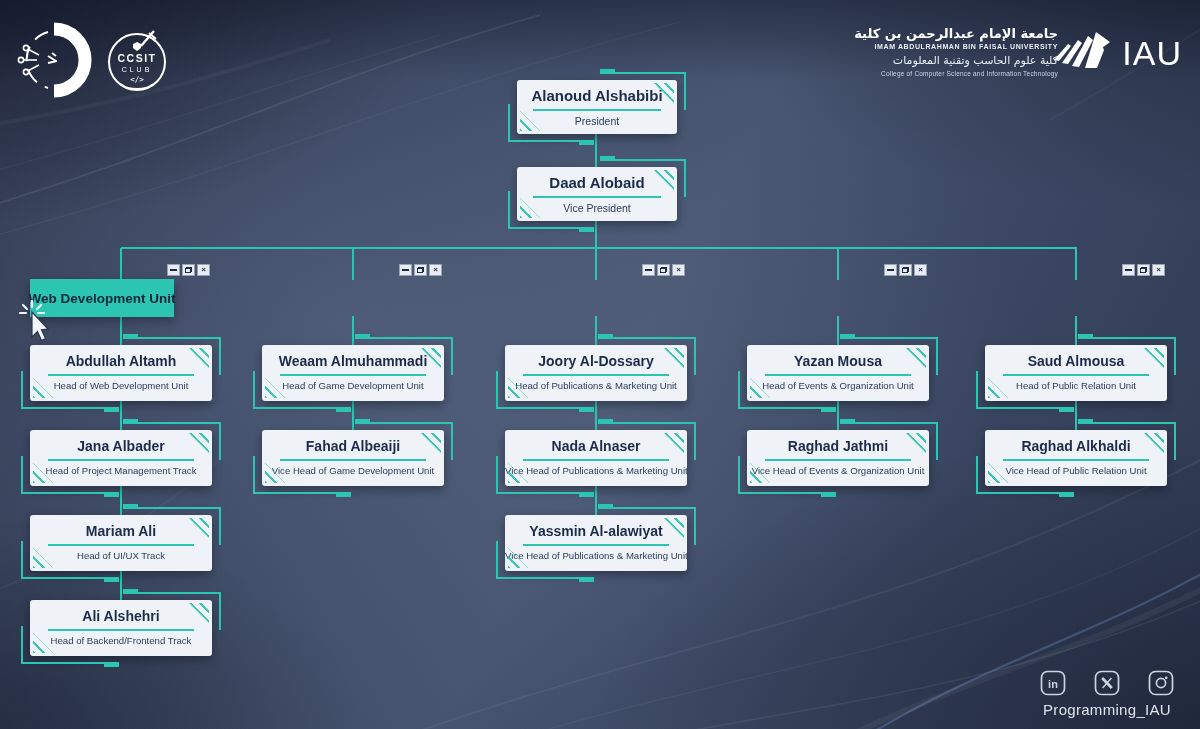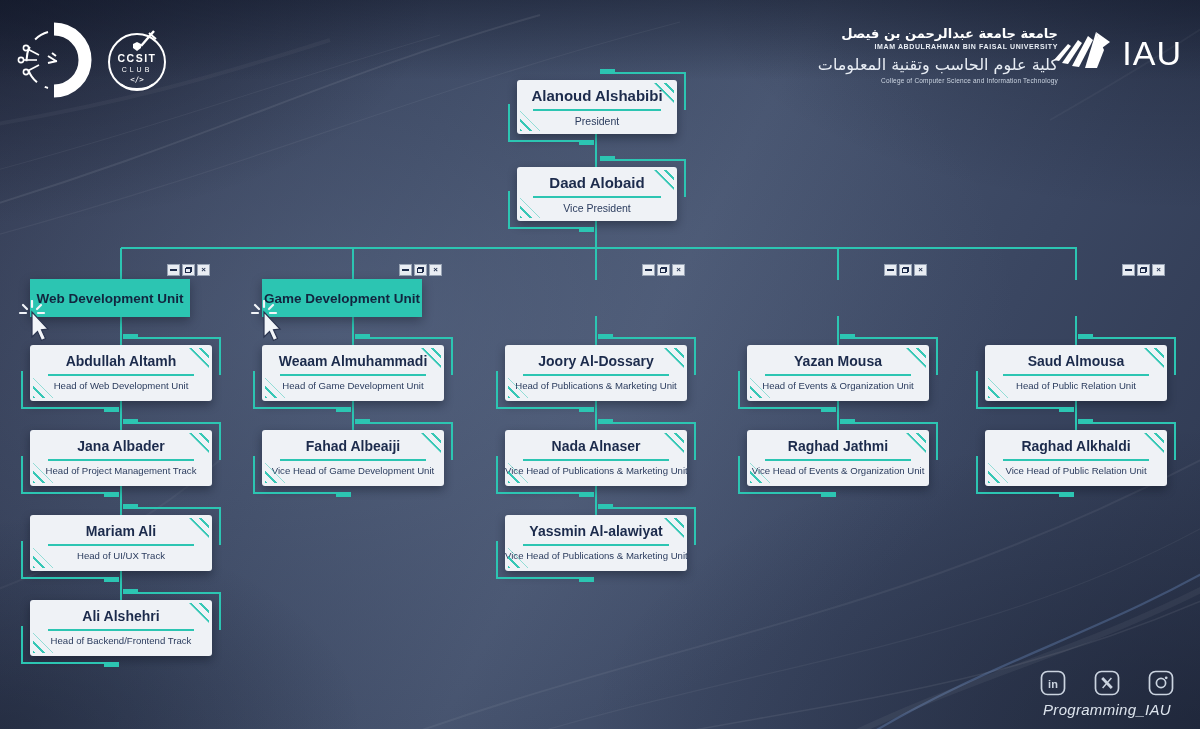--- a/index.html
+++ b/index.html
@@ -44,47 +44,47 @@
         background:repeating-linear-gradient(45deg,rgba(44,197,178,.95) 0 2px,transparent 2px 7px);
         clip-path:polygon(0 0,100% 0,100% 100%);}
   .hatch-bl{position:absolute;bottom:3px;left:3px;width:20px;height:20px;pointer-events:none;
         background:repeating-linear-gradient(45deg,rgba(44,197,178,.95) 0 2px,transparent 2px 7px);
         clip-path:polygon(0 0,0 100%,100% 100%);}
 
   
   .unit-col{position:absolute;top:248px;width:182px;height:420px;}
   .drop-line{position:absolute;left:90px;top:0;width:2px;height:32px;background:#2cc5b2;}
   .col-line{position:absolute;left:90px;top:68px;width:2px;background:#2cc5b2;}
-  .unit-header{position:absolute;top:31px;left:0;width:160px;height:38px;background:#2cc5b2;
+  .unit-header{position:absolute;top:31px;left:0;width:144px;height:38px;background:#2cc5b2;
        display:flex;align-items:center;justify-content:center;
        box-shadow:0 4px 10px rgba(8,12,24,.35);}
   .unit-label{font-weight:bold;font-size:13.5px;color:#12253f;white-space:nowrap;}
   .win-controls{position:absolute;top:16px;right:2px;display:flex;gap:2px;}
   .win-btn{width:13px;height:12px;background:#e9edf3;border:1px solid #98a3b4;
        display:flex;align-items:center;justify-content:center;color:#1e2c4a;
        font-size:8px;font-weight:bold;line-height:1;cursor:default;}
   .g-min{display:block;width:7px;height:2px;background:#1e2c4a;}
   .g-res{position:relative;width:7px;height:6px;display:block;}
   .g-res::before{content:"";position:absolute;right:0;top:0;width:4px;height:3px;border:1px solid #1e2c4a;}
   .g-res::after{content:"";position:absolute;left:0;bottom:0;width:4px;height:3px;border:1px solid #1e2c4a;background:#e9edf3;}
   .cursor{position:absolute;left:-13px;top:21px;}
 
   
   .brand-left{position:absolute;left:12px;top:18px;display:flex;align-items:center;}
   .uni-block{position:absolute;right:142px;top:26px;text-align:right;}
   .uni-ar{font-family:"DejaVu Sans",sans-serif;font-size:13px;font-weight:bold;color:#ffffff;line-height:1.25;}
   .uni-en{font-size:7px;color:#e9eef5;letter-spacing:.6px;font-weight:bold;line-height:1.4;}
-  .uni-ar2{font-family:"DejaVu Sans",sans-serif;font-size:16px;color:#e9eef5;line-height:1.35;margin-top:2px;}
+  .uni-ar2{font-family:"DejaVu Sans",sans-serif;font-size:11px;color:#e9eef5;line-height:1.35;margin-top:2px;}
   .uni-en2{font-size:6.5px;color:#ccd5e2;letter-spacing:.2px;line-height:1.4;}
   .iau-logo{position:absolute;right:18px;top:28px;display:flex;align-items:center;}
 
   
   .footer{position:absolute;right:26px;bottom:11px;text-align:center;}
   .social-row{display:flex;gap:28px;justify-content:space-between;margin-bottom:5px;}
-  .handle{font-size:15px;color:#dde4ed;letter-spacing:.3px;font-style:italic;}
+  .handle{font-size:15px;color:#dde4ed;letter-spacing:.3px;}
 </style>
 </head>
 <body>
 
 <div class="stage">
   <div class="vignette"></div>
 
   <svg class="waves" width="1200" height="729" viewBox="0 0 1200 729">
     <path d="M-40,215 C210,140 330,75 540,15" stroke="rgba(255,255,255,.08)" stroke-width="2" fill="none"></path>
     <path d="M-40,245 C260,165 420,90 680,22" stroke="rgba(255,255,255,.05)" stroke-width="1.2" fill="none"></path>
@@ -119,21 +119,21 @@
         <line x1="45" y1="8" x2="52" y2="14" stroke="#ffffff" stroke-width="2"></line>
         <path d="M33,17 l4,2 v4 l-4,3 l-4,-3 v-4 z" fill="#ffffff"></path>
         <text x="33" y="37" text-anchor="middle" font-size="10.5" font-weight="bold" letter-spacing="1.5" fill="#ffffff" font-family="Liberation Sans, sans-serif">CCSIT</text>
         <text x="33" y="47" text-anchor="middle" font-size="7" letter-spacing="3" fill="#ffffff" font-family="Liberation Sans, sans-serif">CLUB</text>
         <text x="33" y="57" text-anchor="middle" font-size="7.5" fill="#ffffff" font-family="DejaVu Sans Mono, monospace">&lt;/&gt;</text>
         <path d="M17,59 A20,12 0 0 0 49,59" stroke="#ffffff" stroke-width="1.6" fill="none"></path>
       </svg>
     </div>
 
     <div class="uni-block">
-      <div class="uni-ar">جامعة جامعة عبدالرحمن بن فيصل</div>
+      <div class="uni-ar">جامعة الإمام عبدالرحمن بن كلية</div>
       <div class="uni-en">IMAM ABDULRAHMAN BIN FAISAL UNIVERSITY</div>
       <div class="uni-ar2">كلية علوم الحاسب وتقنية المعلومات</div>
       <div class="uni-en2">College of Computer Science and Information Technology</div>
     </div>
     <div class="iau-logo">
       <svg width="58" height="50" viewBox="0 0 58 50">
         <g fill="#ffffff">
           <path d="M2,32 L16,16 L19,18 L7,33 Z"></path>
           <path d="M10,35 L26,12 L30,15 L16,36 Z"></path>
           <path d="M20,38 L36,8 L41,12 L27,39 Z"></path>
@@ -235,34 +235,20 @@
     <div class="drop-line"></div>
     <div class="col-line" style="height:142px"></div>
     <div class="win-controls">
       <span class="win-btn">
               <i class="g-min"></i>
             </span>
       <span class="win-btn">
               <i class="g-res"></i>
             </span>
       <span class="win-btn">×</span>
-    </div>
-    <div class="unit-header">
-      <span class="unit-label">Game Development Unit</span>
-
-  <svg class="cursor" width="40" height="46" viewBox="0 0 40 46">
-    <g stroke="#f2f5f9" stroke-width="2.2" stroke-linecap="round">
-      <line x1="15" y1="1" x2="15" y2="7"></line>
-      <line x1="6" y1="5" x2="10" y2="9"></line>
-      <line x1="24" y1="5" x2="20" y2="9"></line>
-      <line x1="3" y1="13" x2="9" y2="13"></line>
-      <line x1="27" y1="13" x2="21" y2="13"></line>
-    </g>
-    <path d="M15,12 L15,37 L20.5,31.5 L24.5,40.5 L28.5,38.5 L24.5,29.8 L31,29 Z" fill="#f2f5f9" stroke="#2b3550" stroke-width="1.2"></path>
-  </svg>
     </div>
     <div class="card member" style="top:97px">
       <div class="deco-tr"></div>
       <div class="deco-bl"></div>
       <div class="hatch-tr"></div>
       <div class="hatch-bl"></div>
       <div class="name">Weaam Almuhammadi</div>
       <div class="rule"></div>
       <div class="role">Head of Game Development Unit</div>
     </div>

